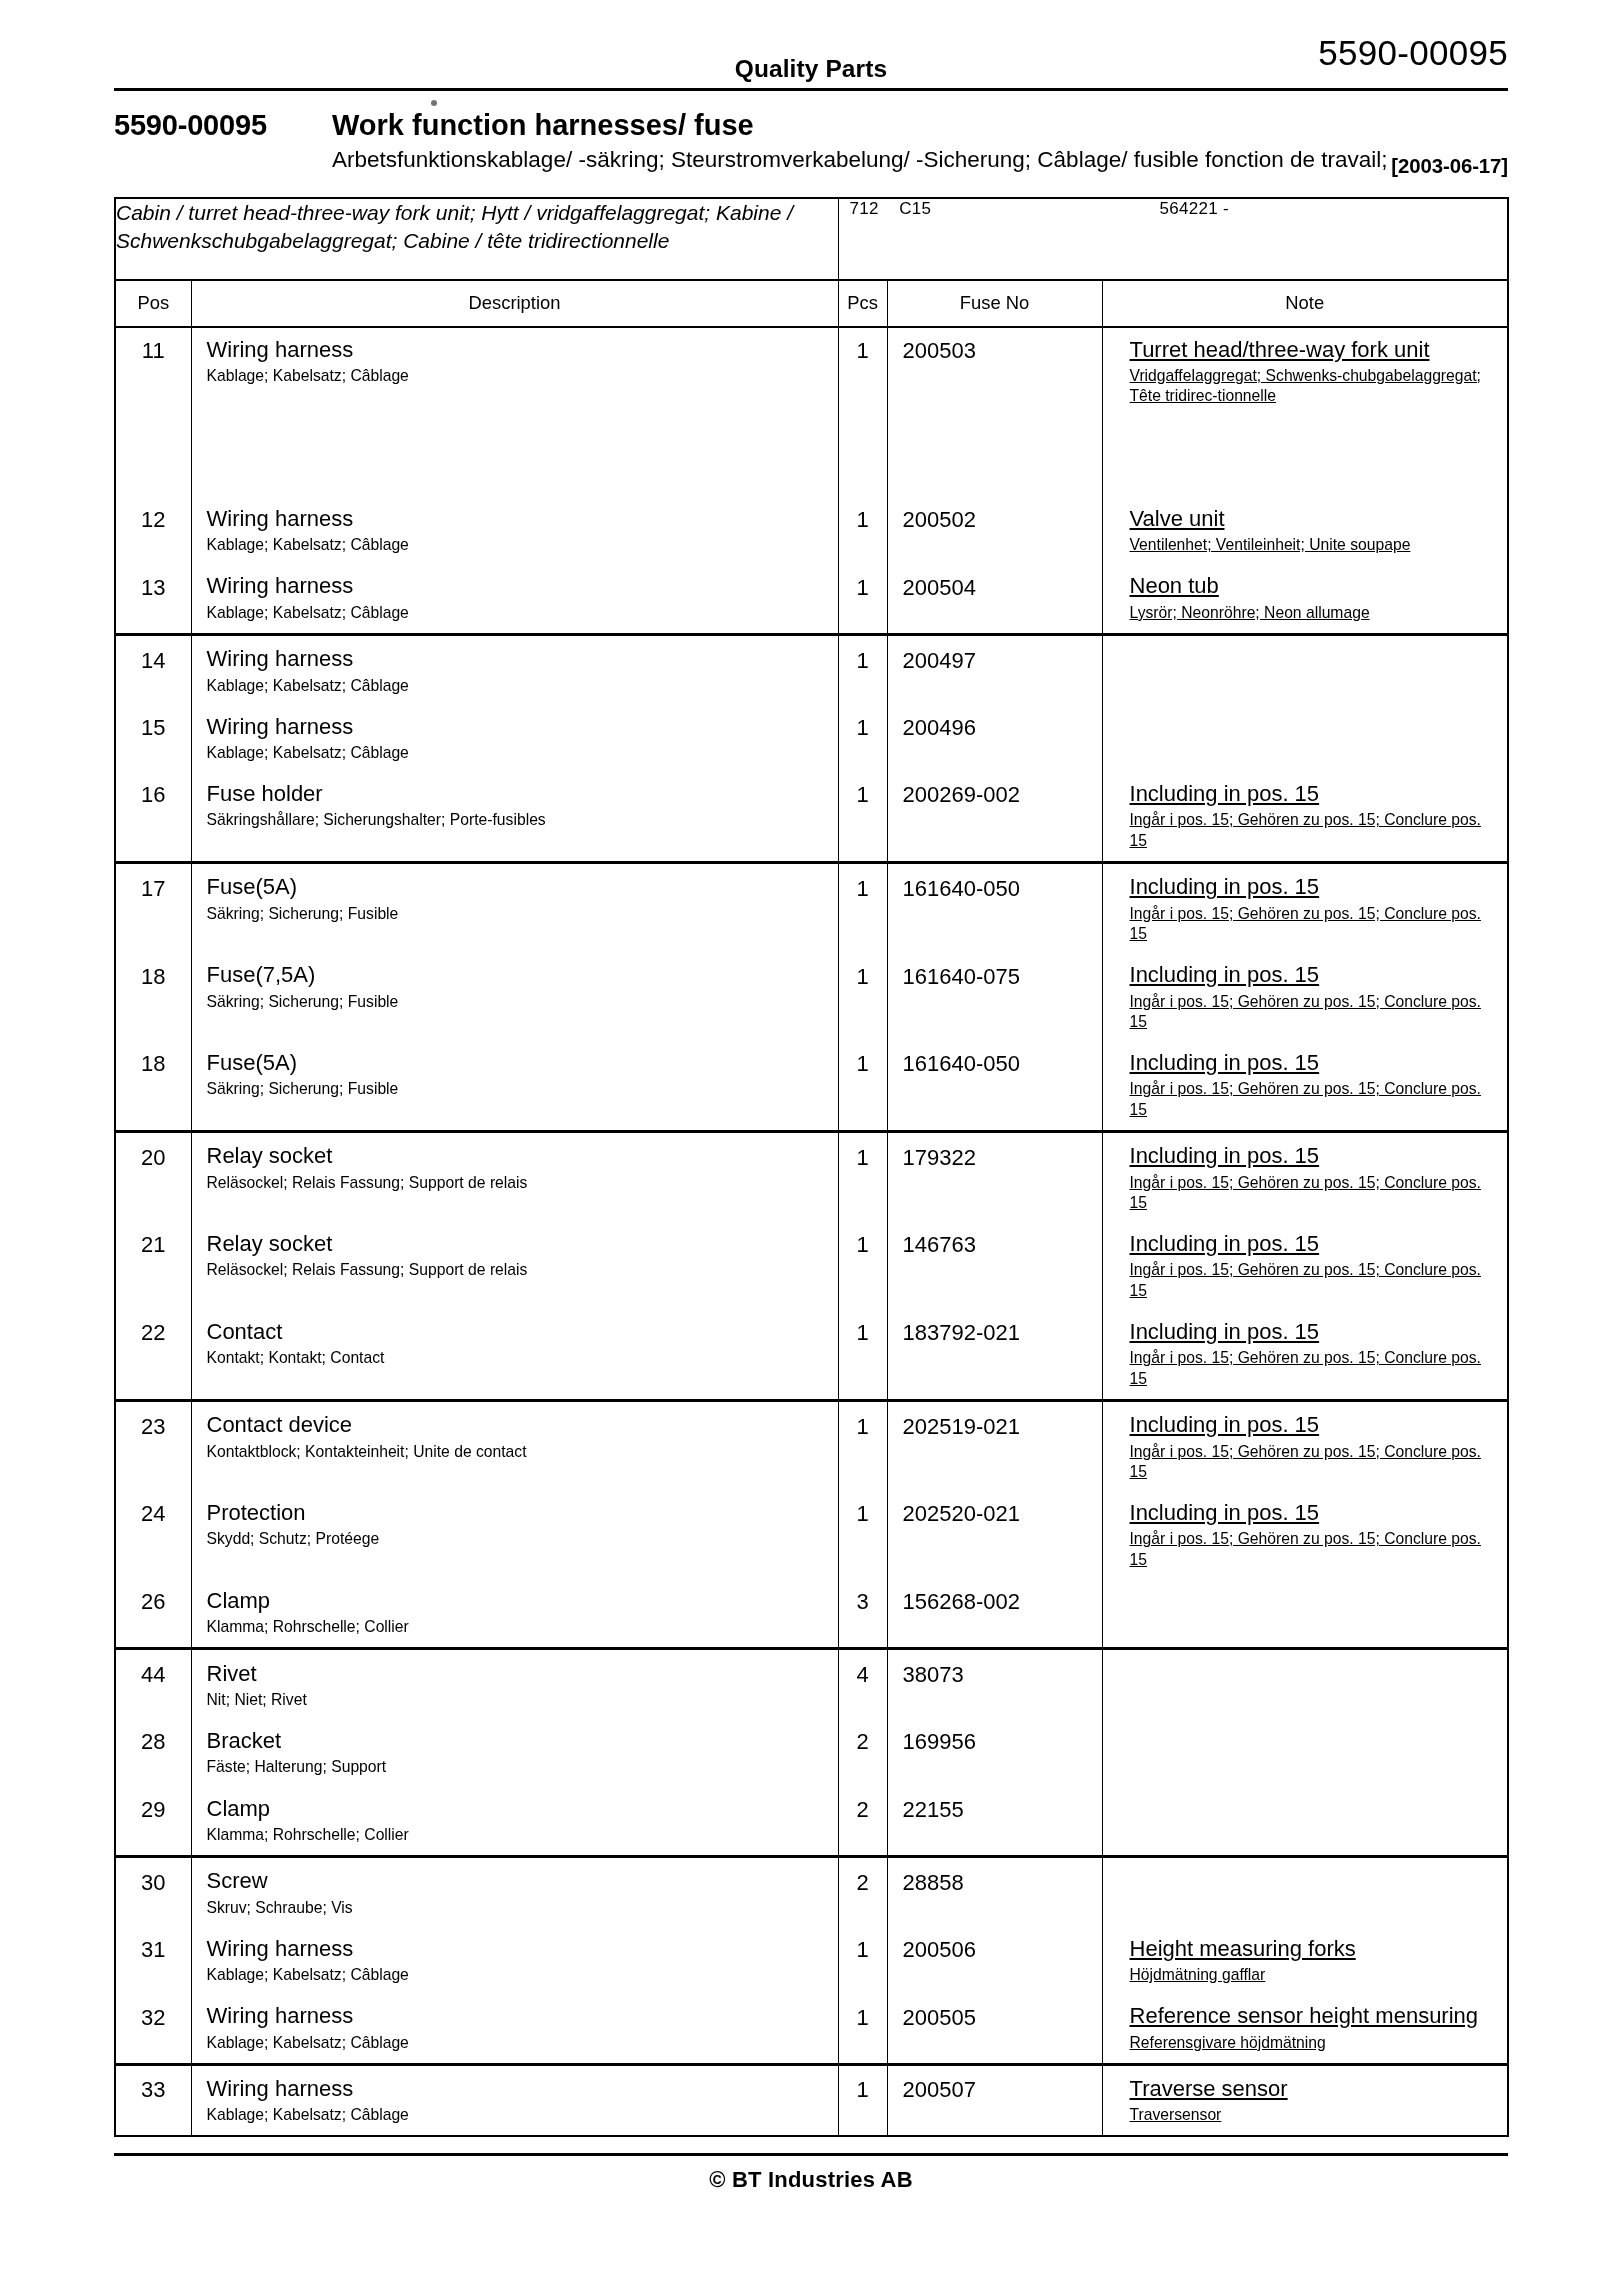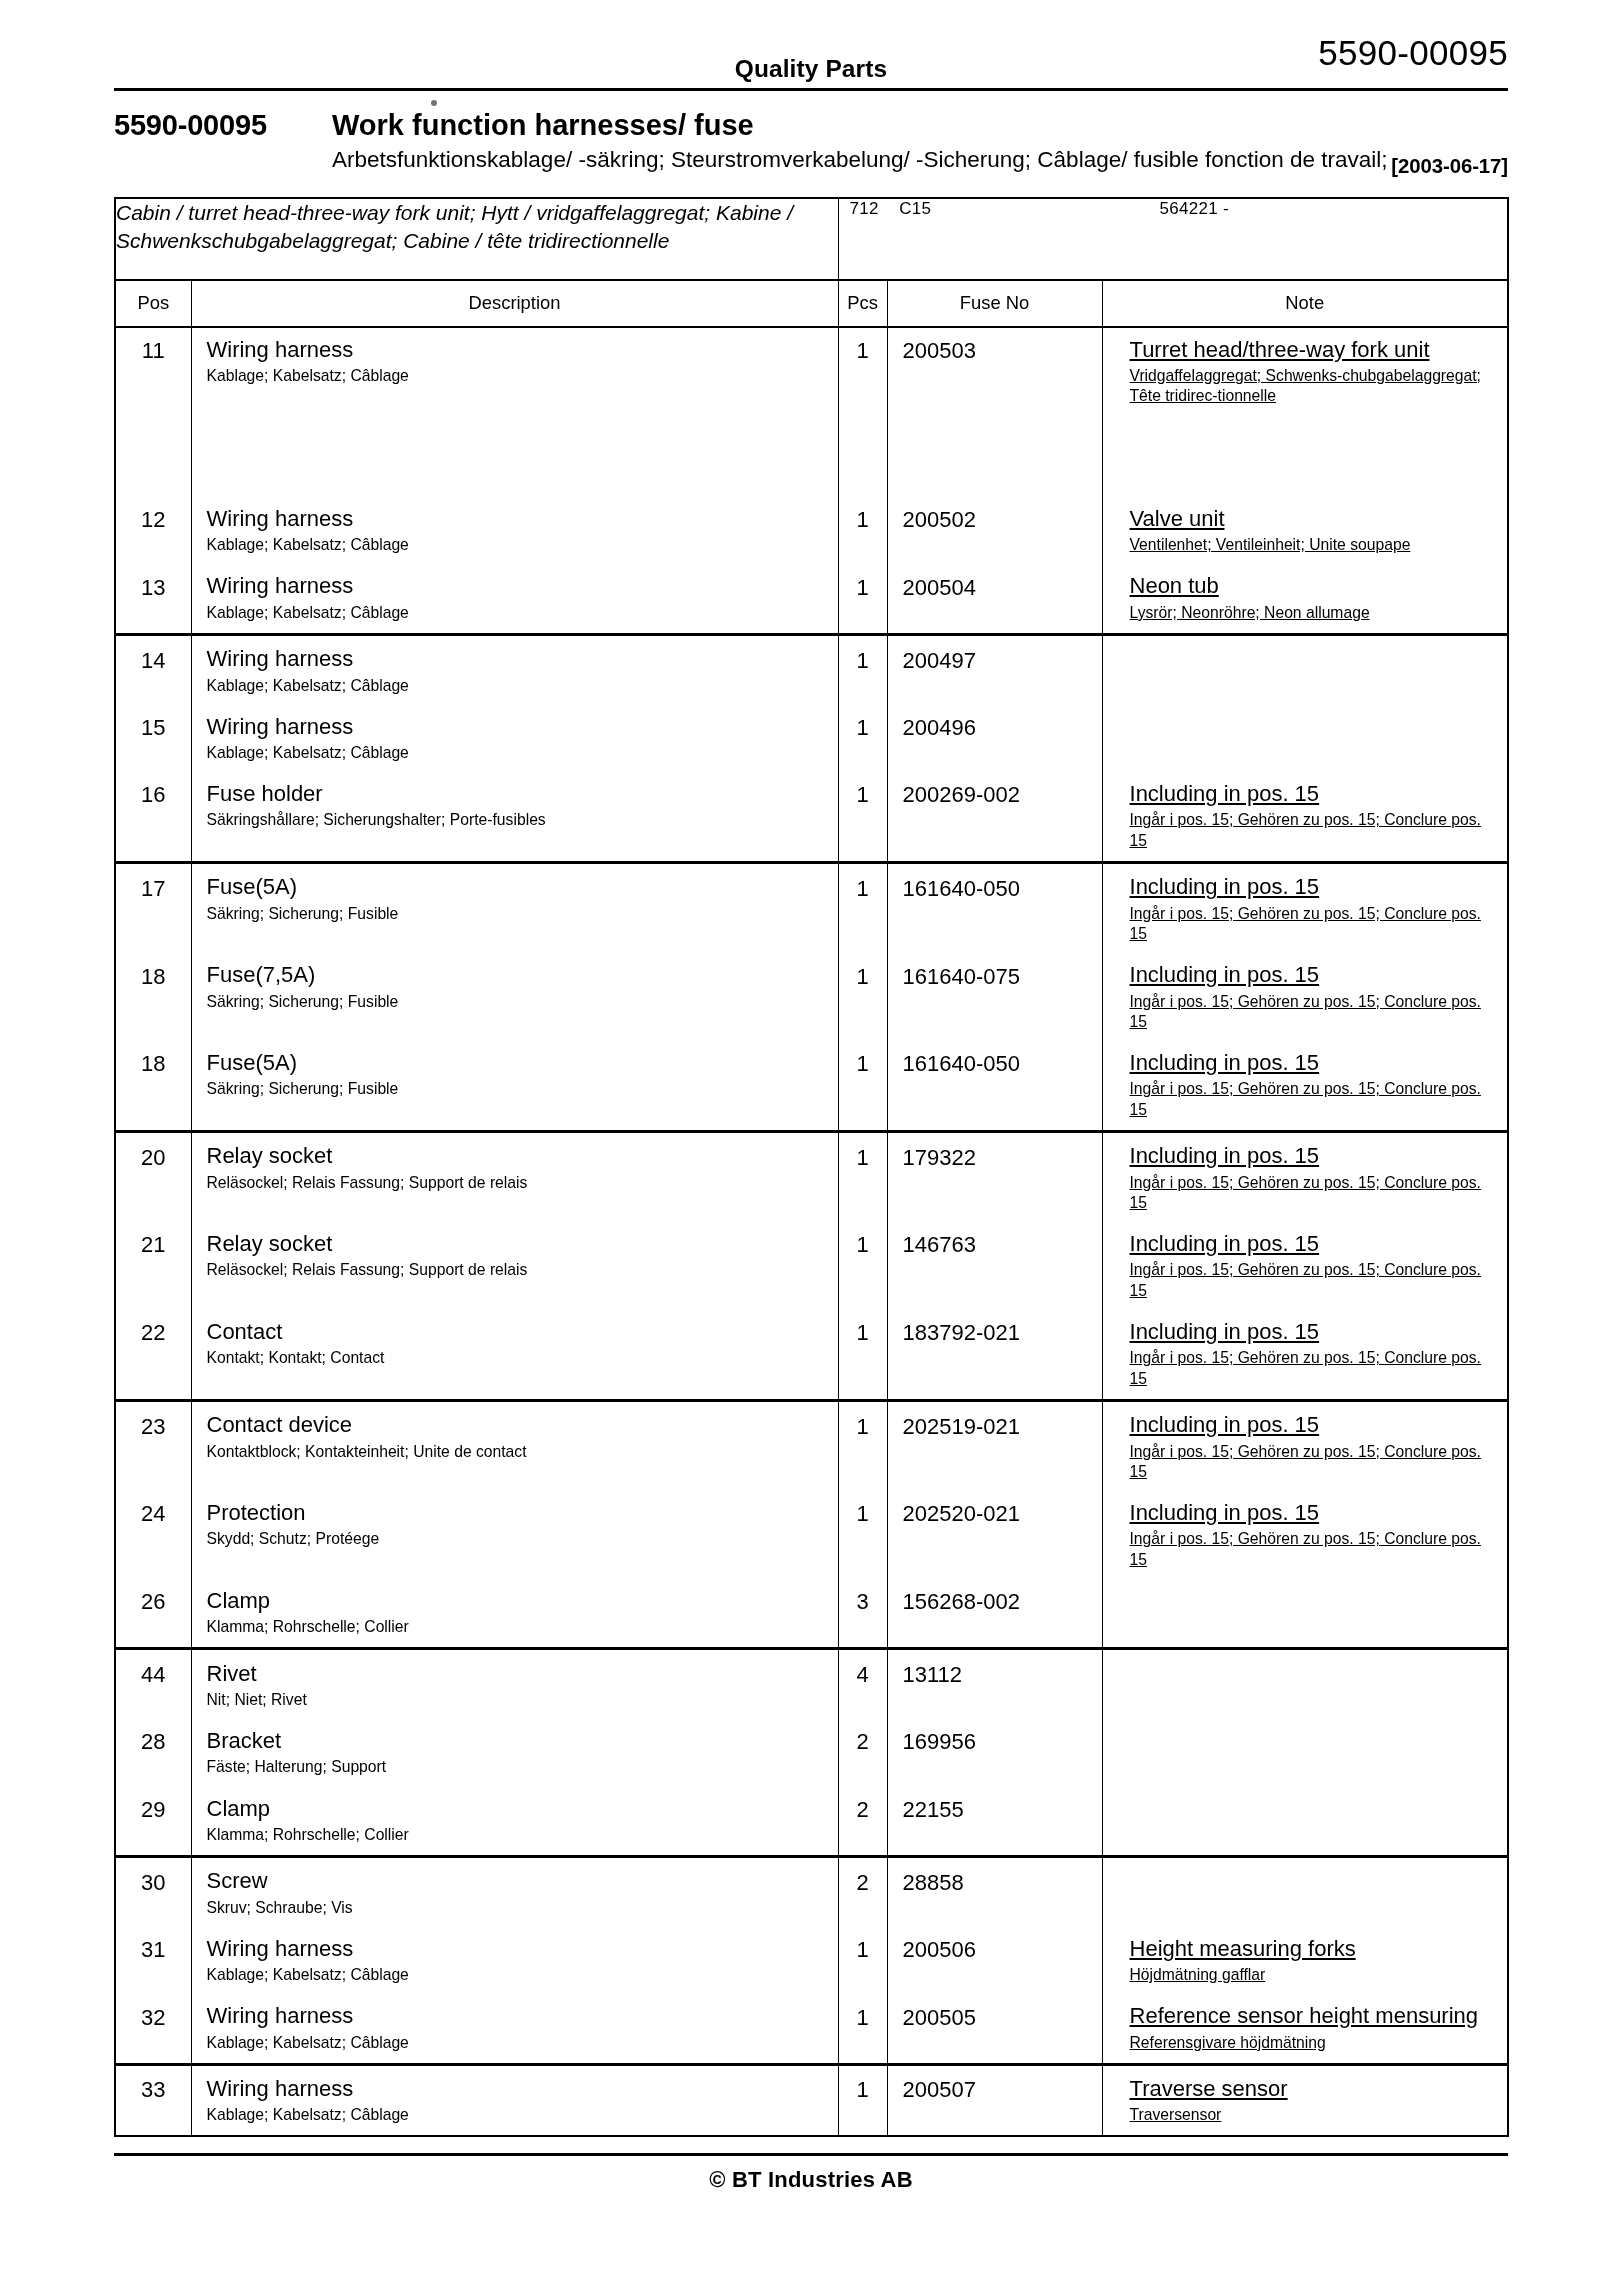--- a/index.html
+++ b/index.html
@@ -517,21 +517,21 @@
           <td></td>
           <td></td>
         </tr>
         <tr class="row">
           <td class="pos">44</td>
           <td class="desc">
             <div class="primary">Rivet</div>
             <div class="secondary">Nit; Niet; Rivet</div>
           </td>
           <td class="pcs">4</td>
-          <td class="part">13112</td>
+          <td class="part">38073</td>
           <td class="note"></td>
         </tr>
         <tr class="row">
           <td class="pos">28</td>
           <td class="desc">
             <div class="primary">Bracket</div>
             <div class="secondary">Fäste; Halterung; Support</div>
           </td>
           <td class="pcs">2</td>
           <td class="part">169956</td>

